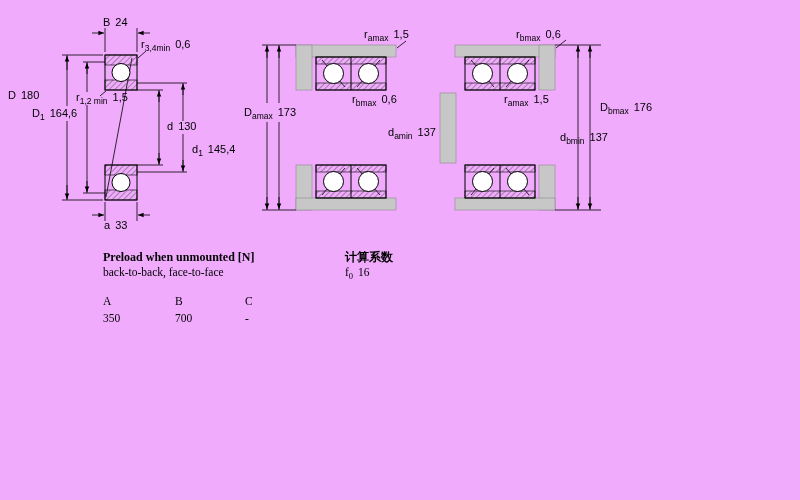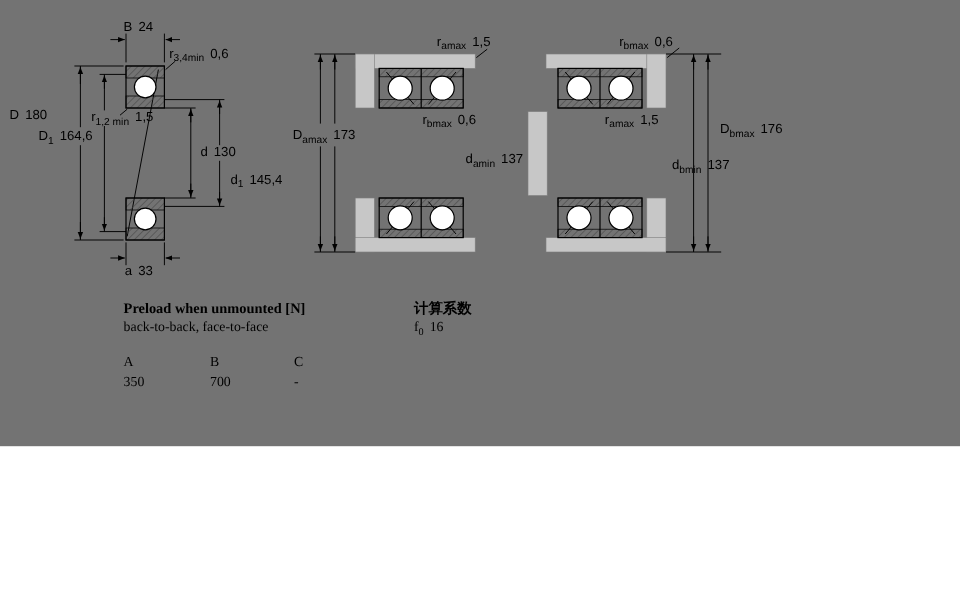--- a/index.html
+++ b/index.html
@@ -1,16 +1,16 @@
 <!DOCTYPE html>
 <html><head>
 <meta charset="utf-8">
 <style>
   html,body{margin:0;padding:0;background:#fff;}
-  #stage{position:relative;width:800px;height:372px;background:#737373;overflow:hidden;}
+  #stage{position:relative;width:800px;height:500px;background:#f0abfc;overflow:hidden;}
   svg{position:absolute;left:0;top:0;}
   .lbl{font-family:"Liberation Sans",sans-serif;font-size:11px;fill:#000;}
   .sub{font-size:8.5px;}
   .ttl{font-family:"Liberation Serif",serif;font-size:12px;font-weight:bold;fill:#000;}
   .txt{font-family:"Liberation Serif",serif;font-size:11.5px;fill:#000;}
   .thin{stroke:#000;stroke-width:0.8;fill:none;}
   .out{stroke:#000;stroke-width:1;fill:none;}
   .ball{fill:#fff;stroke:#000;stroke-width:1;}
   .gray{fill:#c7c7c7;stroke:#7d7d7d;stroke-width:0.5;}
   .hat{fill:url(#hatch);stroke:#000;stroke-width:0.6;}

